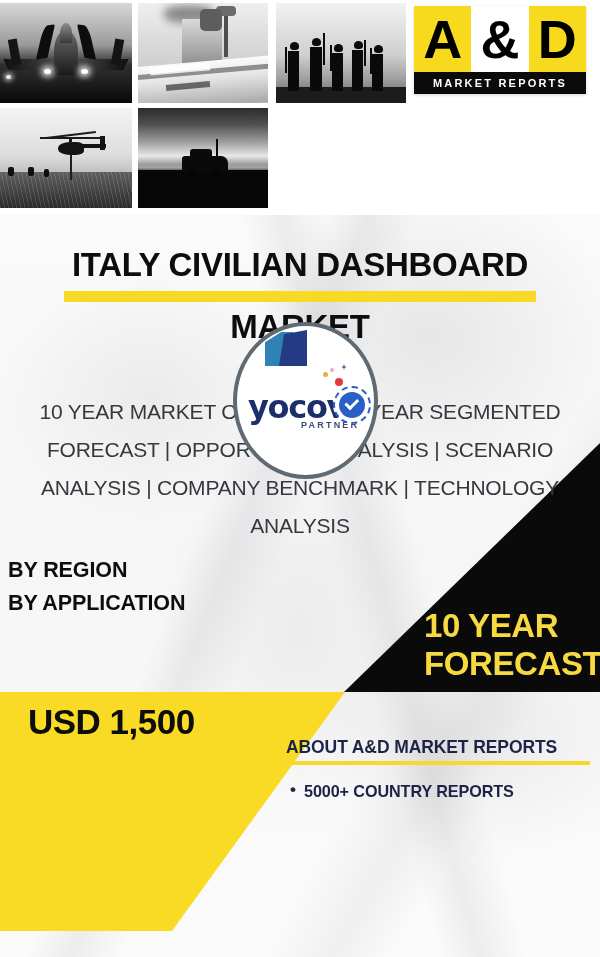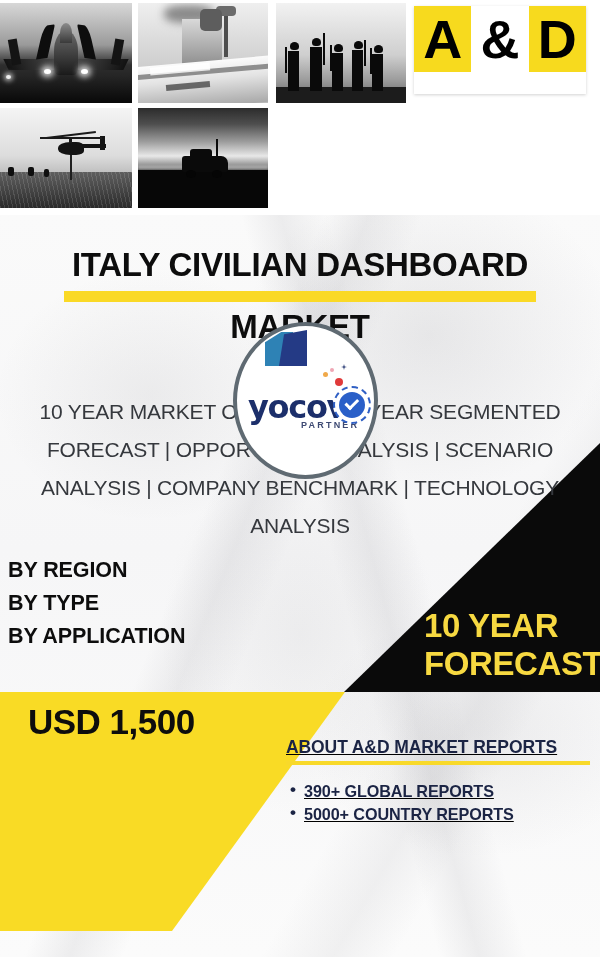--- a/index.html
+++ b/index.html
@@ -153,21 +153,21 @@
     font-size:21px; line-height:38px; color:#35383d; font-weight:400; letter-spacing:-0.2px; }
 
   .bylist { position:absolute; left:8px; top:339px; }
   .bylist div { font-size:21.5px; font-weight:700; color:#0d0d0d; line-height:33px; letter-spacing:-0.1px; }
 
   .forecast { position:absolute; left:424px; top:392px; width:176px; text-align:left; }
   .forecast div { color:#f7d941; font-size:33px; font-weight:700; line-height:38px; letter-spacing:-0.4px; }
 
   .price { position:absolute; left:28px; top:487px; font-size:35px; font-weight:700; color:#0d0d0d; letter-spacing:-0.5px; }
 
-  .about { position:absolute; left:286px; top:522px; width:304px;text-decoration:underline; }
+  .about { position:absolute; left:286px; top:522px; width:304px; }
   .about-title { font-size:17.5px; font-weight:700; color:#1b2444; letter-spacing:-0.1px; padding-bottom:3px; }
   .about-rule { height:4px; background:#f8d92a; width:304px; margin-bottom:16px; }
   .about-list { list-style:none; padding-left:18px; }
   .about-list li { position:relative; font-size:16.2px; font-weight:700; color:#1b2444;
     line-height:20px; margin-bottom:3px; letter-spacing:-0.1px; }
   .about-list li::before { content:"•"; position:absolute; left:-14px; top:-1px; font-size:17px; }
 
   
   .yocova { position:absolute; left:233px; top:322px; width:145px; height:157px; z-index:6; }
   .yocova-circle { position:absolute; inset:0; border-radius:50%; background:#fff;
@@ -288,50 +288,49 @@
       <div class="w1"></div>
         <div class="w2"></div>
     </div>
 
     <div class="logo">
       <div class="logo-row">
         <div class="logo-cell y">A</div>
         <div class="logo-cell w">&amp;</div>
         <div class="logo-cell y">D</div>
       </div>
+      <div class="logo-bar">MARKET REPORTS</div>
     </div>
 
   </div>
 
   <div class="content">
 
     <div class="title1">ITALY CIVILIAN DASHBOARD</div>
     <div class="title-rule"></div>
     <div class="title2">MARKET</div>
 
     <div class="subtitle">10 YEAR MARKET OUTLOOK | 10 YEAR SEGMENTED FORECAST | OPPORTUNITY ANALYSIS | SCENARIO ANALYSIS | COMPANY BENCHMARK | TECHNOLOGY ANALYSIS</div>
 
     <div class="bylist">
       <div>BY REGION</div>
-      <div>BY TYPE</div>
       <div>BY APPLICATION</div>
     </div>
 
     <div class="forecast">
       <div>10 YEAR</div>
       <div>FORECAST</div>
     </div>
 
     <div class="price">USD 1,500</div>
 
     <div class="about">
       <div class="about-title">ABOUT A&amp;D MARKET REPORTS</div>
       <div class="about-rule"></div>
       <ul class="about-list">
-        <li>390+ GLOBAL REPORTS</li>
         <li>5000+ COUNTRY REPORTS</li>
       </ul>
     </div>
   </div>
 
   <div class="yocova">
     <div class="yocova-circle">
       <div class="yoc-shape1"></div>
       <div class="yoc-shape2"></div>
       <div class="yoc-dot-pk"></div>

